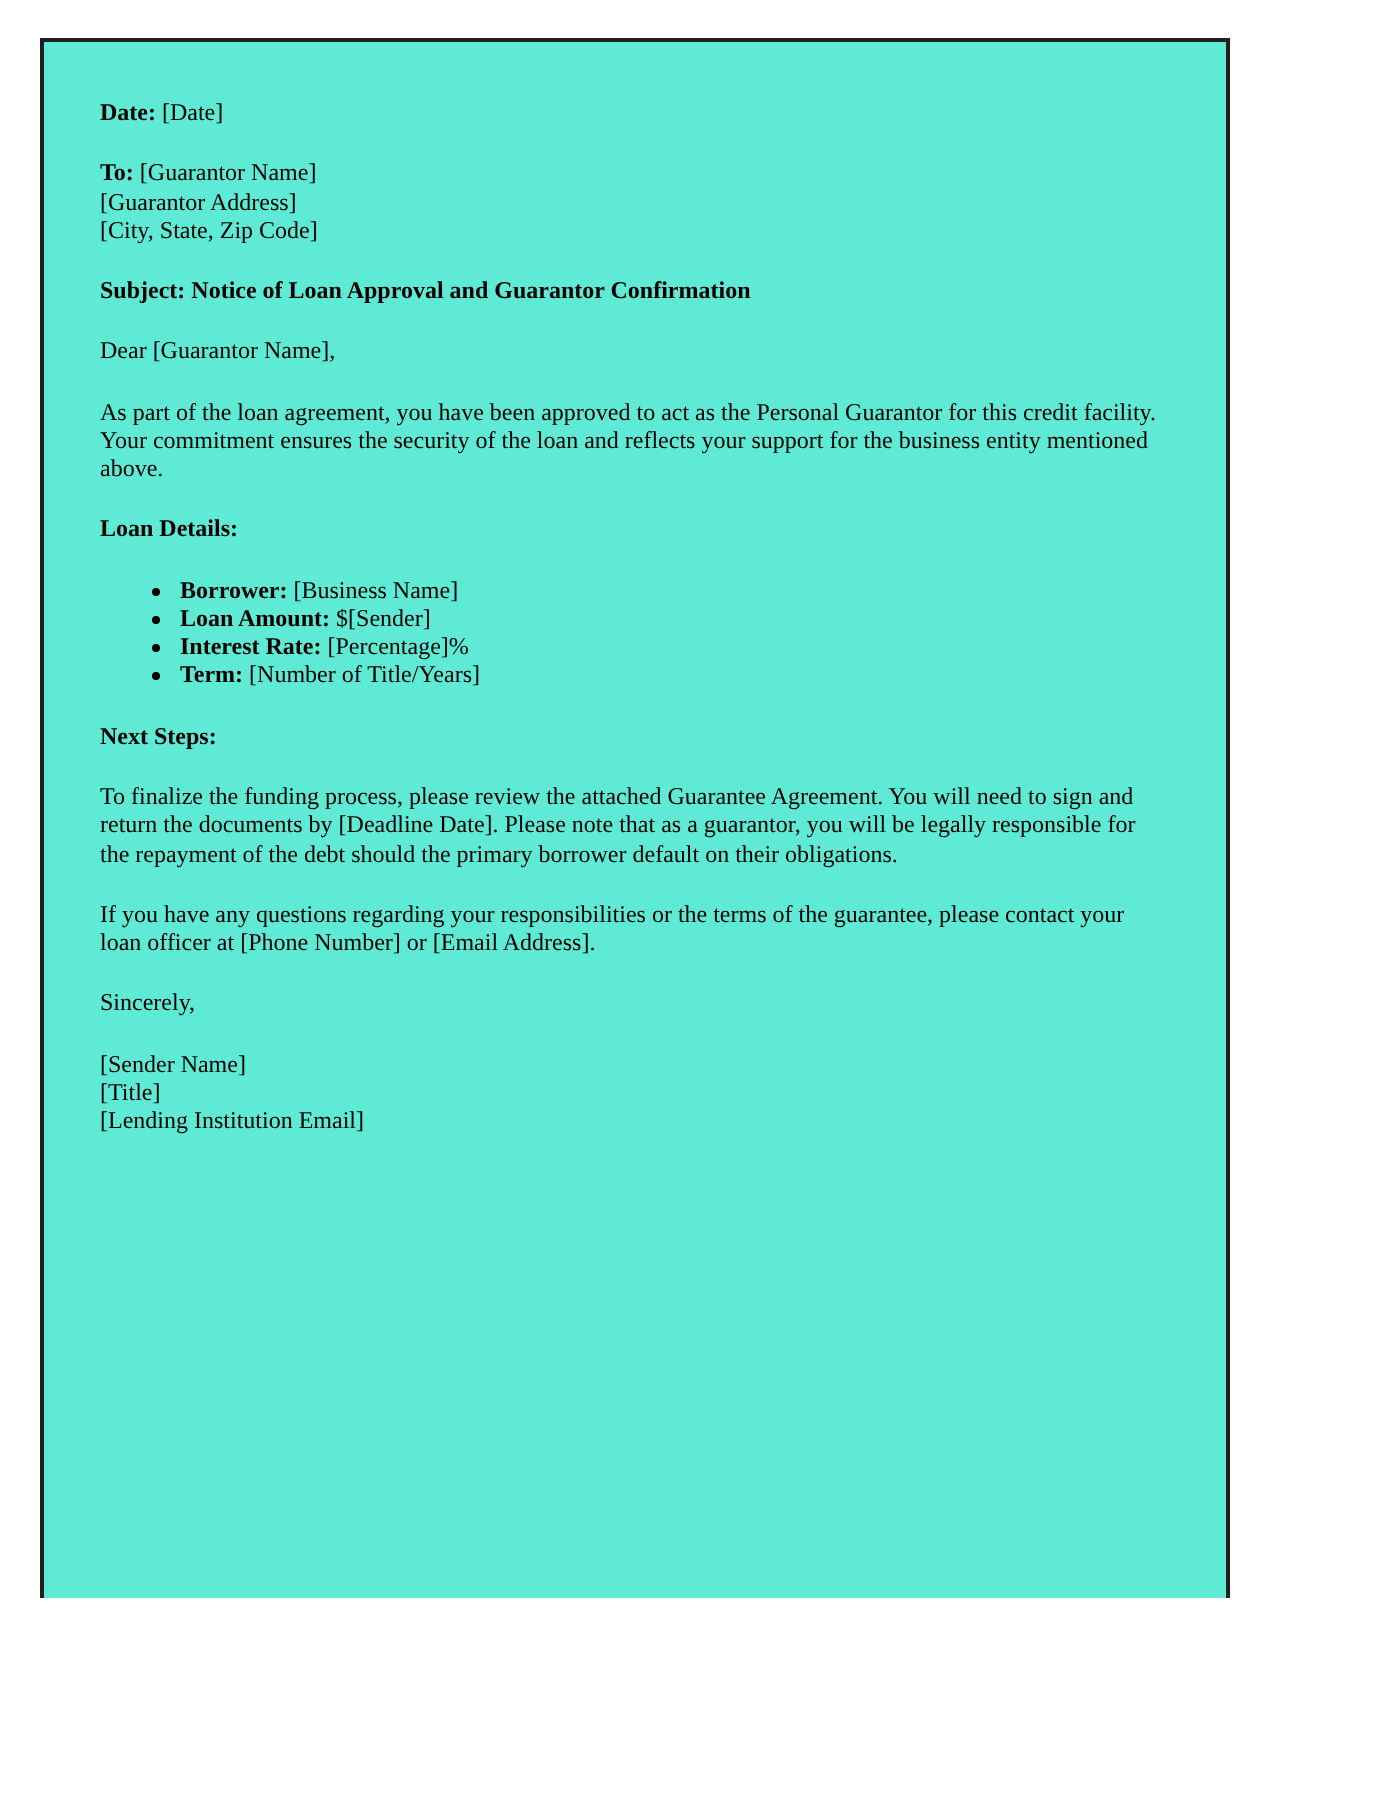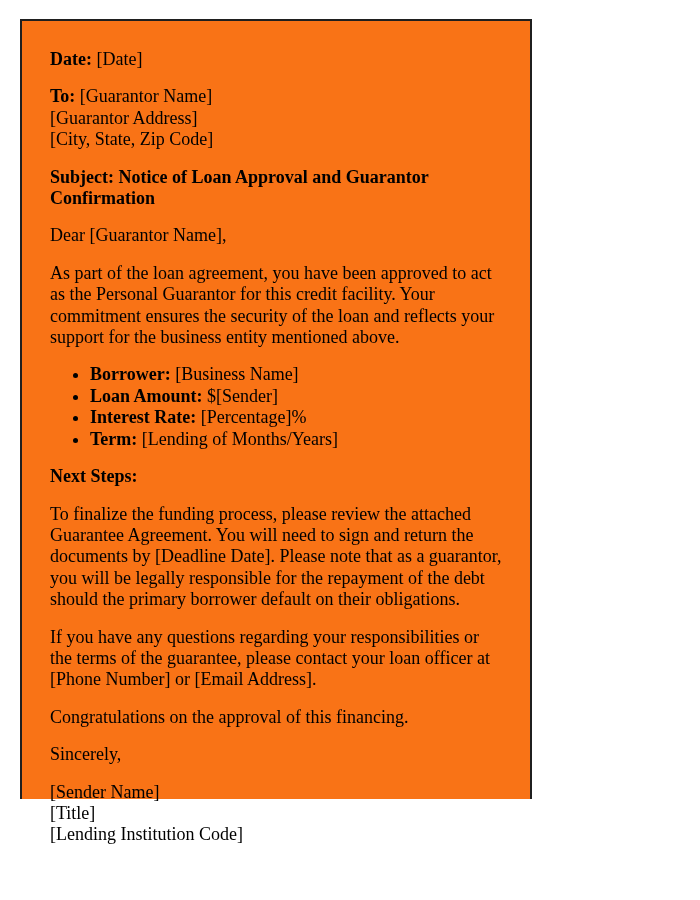--- a/index.html
+++ b/index.html
@@ -10,31 +10,31 @@
   body {
     width: 700px;
     height: 900px;
     position: relative;
     overflow: hidden;
   }
   .letter {
     position: absolute;
     left: 20px;
     top: 19px;
-    width: 512px;
+    width: 595px;
     height: 780px;
     box-sizing: border-box;
     border: 2px solid #1f1f1f;
     border-bottom: none;
     padding: 12px 28px 0 28px;
     font-family: "Liberation Serif", "DejaVu Serif", serif;
-    font-size: 18px;
+    font-size: 12px;
     line-height: 1.19;
     color: #000000;
-    background: #f97316;
+    background: #5eead4;
   }
   .letter p {
     margin: 16px 0;
   }
   .letter ul {
     margin: 0 0;
     padding-left: 40px;
     list-style-type: disc;
   }
   .letter li {
@@ -56,35 +56,35 @@
   <span>[Guarantor Address]</span><br>
   <span>[City, State, Zip Code]</span></p>
 
   <p class="b">Subject: Notice of Loan Approval and Guarantor Confirmation</p>
 
   <p>Dear [Guarantor Name],</p>
 
 
   <p>As part of the loan agreement, you have been approved to act as the Personal Guarantor for this credit facility. Your commitment ensures the security of the loan and reflects your support for the business entity mentioned above.</p>
 
+  <p class="b">Loan Details:</p>
 
   <ul>
     <li><span class="b">Borrower:</span> <span>[Business Name]</span></li>
     <li><span class="b">Loan Amount:</span> <span>$[Sender]</span></li>
     <li><span class="b">Interest Rate:</span> <span>[Percentage]%</span></li>
-    <li><span class="b">Term:</span> <span>[Lending of Months/Years]</span></li>
+    <li><span class="b">Term:</span> <span>[Number of Title/Years]</span></li>
   </ul>
 
   <p class="b">Next Steps:</p>
 
   <p>To finalize the funding process, please review the attached Guarantee Agreement. You will need to sign and return the documents by [Deadline Date]. Please note that as a guarantor, you will be legally responsible for the repayment of the debt should the primary borrower default on their obligations.</p>
 
   <p>If you have any questions regarding your responsibilities or the terms of the guarantee, please contact your loan officer at [Phone Number] or [Email Address].</p>
 
-  <p>Congratulations on the approval of this financing.</p>
 
   <p>Sincerely,</p>
 
   <p><span>[Sender Name]</span><br>
   <span>[Title]</span><br>
-  <span>[Lending Institution Code]</span></p>
+  <span>[Lending Institution Email]</span></p>
 
 </div>
 
 </body></html>

